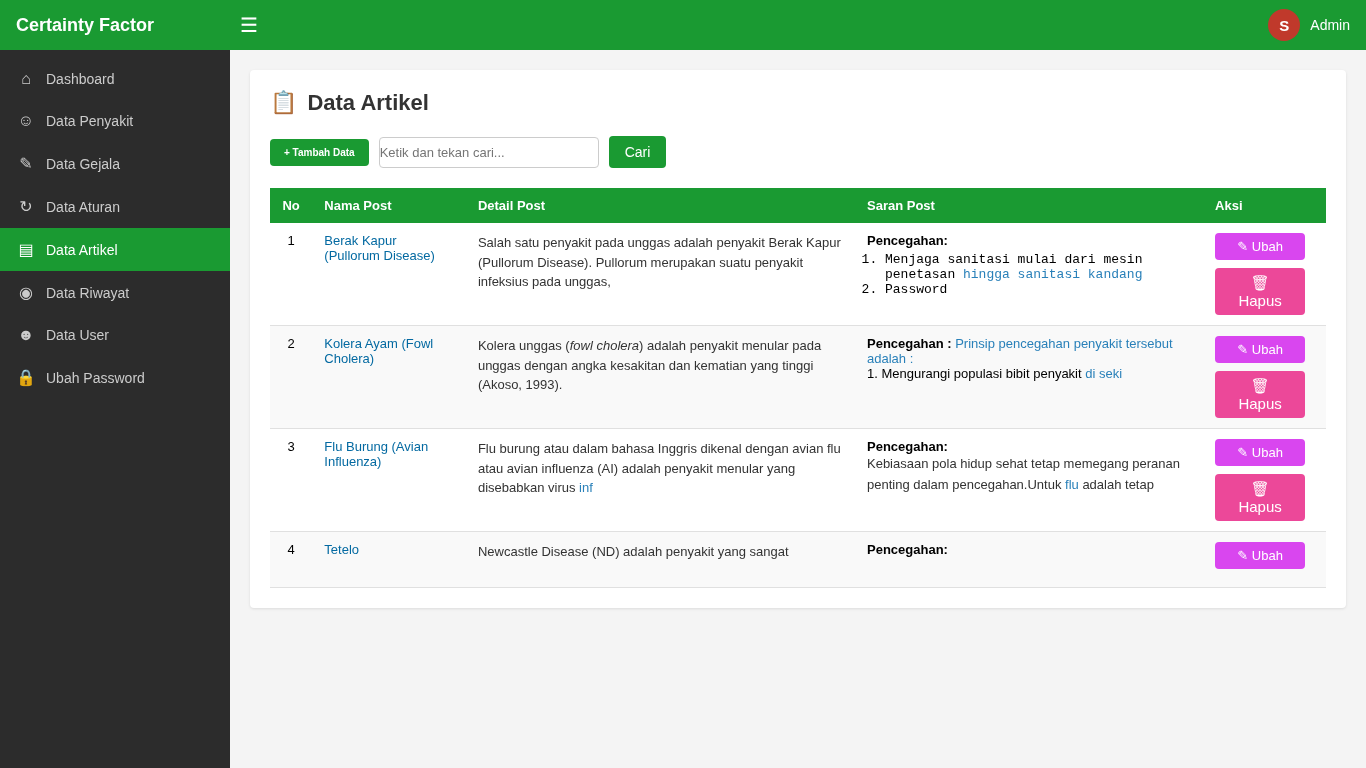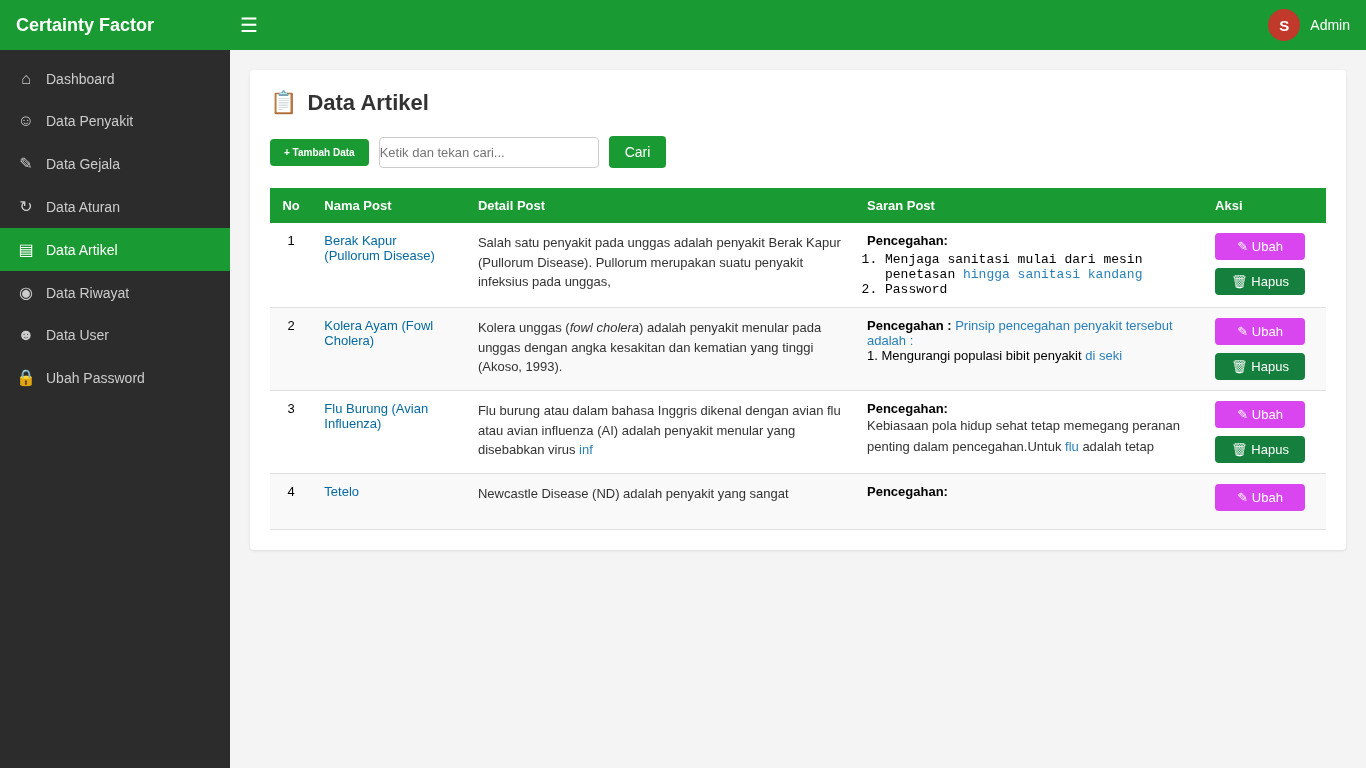--- a/index.html
+++ b/index.html
@@ -107,22 +107,22 @@
     .saran-text { color: #333; line-height: 1.6; }
     .saran-title { font-weight: bold; }
     .saran-link { color: #2980b9; }
 
     .btn-ubah {
       background: #d946ef; color: #fff; border: none; padding: 6px 12px;
       border-radius: 4px; cursor: pointer; font-size: 13px; display: block;
       width: 90px; margin-bottom: 8px;
     }
     .btn-hapus {
-      background: #15803d; color: #fff; border: none; padding: 6px 12px;
-      border-radius: 4px; cursor: pointer; font-size: 13px; display: block;
+      background: #ec4899; color: #fff; border: none; padding: 6px 12px;
+      border-radius: 4px; cursor: pointer; font-size: 15px; display: block;
       width: 90px;
     }
 
     
     .main-content::-webkit-scrollbar { width: 8px; }
     .main-content::-webkit-scrollbar-thumb { background: #ccc; border-radius: 4px; }
   </style>
 </head>
 <body>
 

